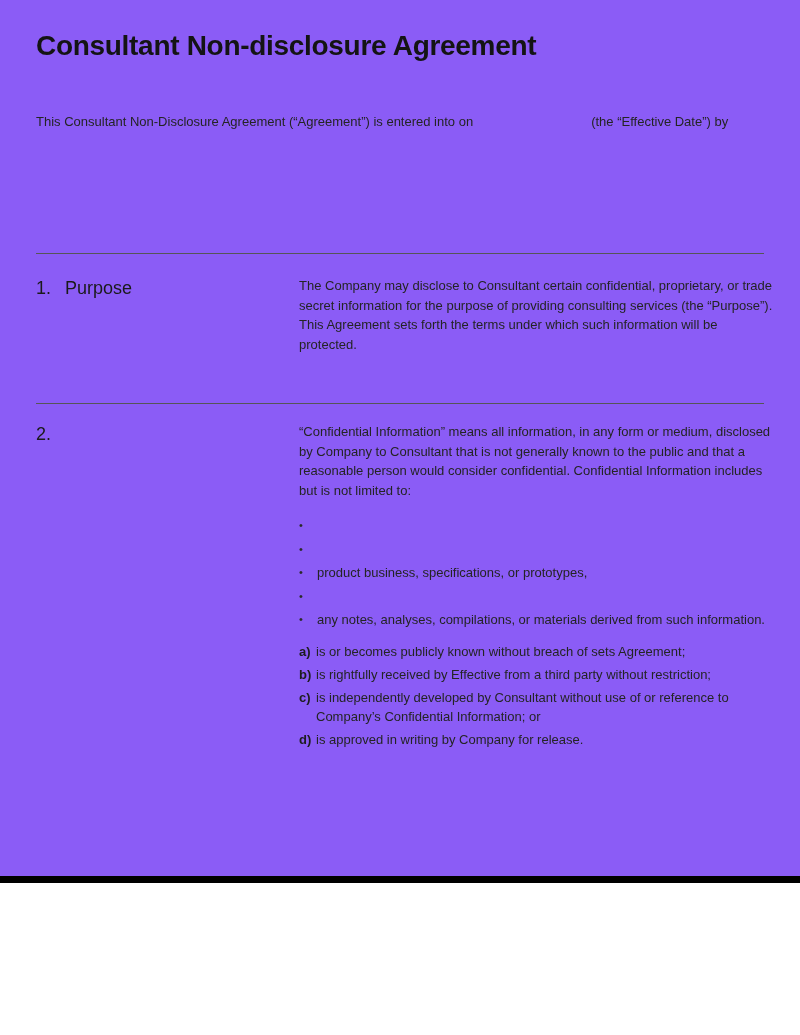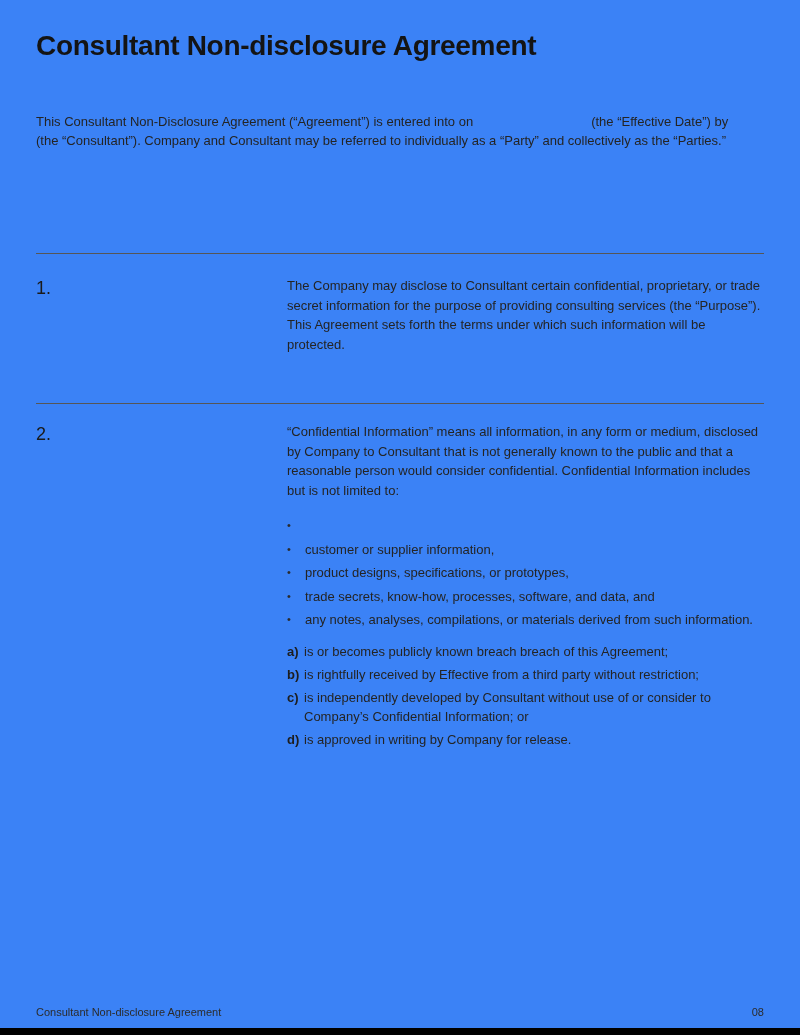--- a/index.html
+++ b/index.html
@@ -1,20 +1,20 @@
 <!DOCTYPE html>
 <html><head>
 <meta charset="utf-8">
 <style>
   * { margin:0; padding:0; box-sizing:border-box; }
   html,body { background:#ffffff; }
   body { font-family:"Liberation Sans","DejaVu Sans",sans-serif; color:#222; }
   .page {
-    position:relative; width:800px; height:1035px;
-    background:#3b82f6; overflow:hidden;
+    position:relative; width:800px; height:883px;
+    background:#8b5cf6; overflow:hidden;
   }
   .doc-title {
     position:absolute; top:30px; left:36px; width:728px;
     font-size:28px; font-weight:700; letter-spacing:-0.3px; color:#141414;
   }
   .intro {
     position:absolute; top:112px; left:36px; width:728px;
     font-size:13px; line-height:19px; color:#242424;
   }
   .intro-line { white-space:nowrap; }
@@ -34,21 +34,21 @@
   .section-1 { top:276px; }
   .section-2 { top:422px; }
 
   .section-heading {
     width:251px; flex:0 0 251px; display:flex;
     font-size:18px; line-height:24px; color:#1a1a1a;
   }
   .section-number { width:29px; flex:0 0 29px; }
   .section-title { width:222px; }
 
-  .section-body { width:477px; flex:0 0 477px; font-size:13px; line-height:19.5px; color:#242424; }
+  .section-body { width:477px; flex:0 0 477px; font-size:13px; line-height:19.5px; color:#242424;margin-left:12px; }
   .para { margin:0; }
   .para-follow { margin-top:42px; }
 
   .bullet-list { margin-top:16px; }
   .bullet-item { display:flex; white-space:nowrap; line-height:19.5px; margin-bottom:4px; }
   .bullet-marker { width:18px; flex:0 0 18px; font-size:11px; line-height:19.5px; color:#2a2a2a; }
 
   .lettered-list { margin-top:12px; }
   .lettered-item { display:flex; line-height:19.5px; margin-bottom:3.5px; }
   .letter-label { width:17px; flex:0 0 17px; font-weight:700; color:#1d1d1d; }
@@ -66,28 +66,28 @@
 </style>
 </head>
 <body>
 
 <div class="page">
 
   <h1 class="doc-title">Consultant Non-disclosure Agreement</h1>
 
   <div class="intro">
     <div class="intro-line"><span>This Consultant Non-Disclosure Agreement (“Agreement”) is entered into on</span><span class="blank blank-effective"></span><span>(the “Effective Date”) by</span></div>
-    <div><span>(the “Consultant”). Company and Consultant may be referred to individually as a “Party” and collectively as the “Parties.”</span></div>
   </div>
 
   <div class="divider divider-1"></div>
 
   <div class="section section-1">
     <div class="section-heading">
       <span class="section-number">1.</span>
+      <span class="section-title">Purpose</span>
     </div>
     <div class="section-body">
       <p class="para">The Company may disclose to Consultant certain confidential, proprietary, or trade secret information for the purpose of providing consulting services (the “Purpose”). This Agreement sets forth the terms under which such information will be protected.</p>
     </div>
   </div>
 
   <div class="divider divider-2"></div>
 
   <div class="section section-2">
     <div class="section-heading">
@@ -95,49 +95,47 @@
     </div>
     <div class="section-body">
       <p class="para">“Confidential Information” means all information, in any form or medium, disclosed by Company to Consultant that is not generally known to the public and that a reasonable person would consider confidential. Confidential Information includes but is not limited to:</p>
 
       <div class="bullet-list">
         <div class="bullet-item">
           <span class="bullet-marker">•</span>
         </div>
         <div class="bullet-item">
           <span class="bullet-marker">•</span>
-          <span>customer or supplier information,</span>
         </div>
         <div class="bullet-item">
           <span class="bullet-marker">•</span>
-          <span>product designs, specifications, or prototypes,</span>
+          <span>product business, specifications, or prototypes,</span>
         </div>
         <div class="bullet-item">
           <span class="bullet-marker">•</span>
-          <span>trade secrets, know-how, processes, software, and data, and</span>
         </div>
         <div class="bullet-item">
           <span class="bullet-marker">•</span>
           <span>any notes, analyses, compilations, or materials derived from such information.</span>
         </div>
       </div>
 
 
       <div class="lettered-list">
         <div class="lettered-item">
           <span class="letter-label">a)</span>
-          <span class="letter-text">is or becomes publicly known breach breach of this Agreement;</span>
+          <span class="letter-text">is or becomes publicly known without breach of sets Agreement;</span>
         </div>
         <div class="lettered-item">
           <span class="letter-label">b)</span>
           <span class="letter-text">is rightfully received by Effective from a third party without restriction;</span>
         </div>
         <div class="lettered-item">
           <span class="letter-label">c)</span>
-          <span class="letter-text">is independently developed by Consultant without use of or consider to Company’s Confidential Information; or</span>
+          <span class="letter-text">is independently developed by Consultant without use of or reference to Company’s Confidential Information; or</span>
         </div>
         <div class="lettered-item">
           <span class="letter-label">d)</span>
           <span class="letter-text">is approved in writing by Company for release.</span>
         </div>
       </div>
     </div>
   </div>
 
   <div class="footer">

